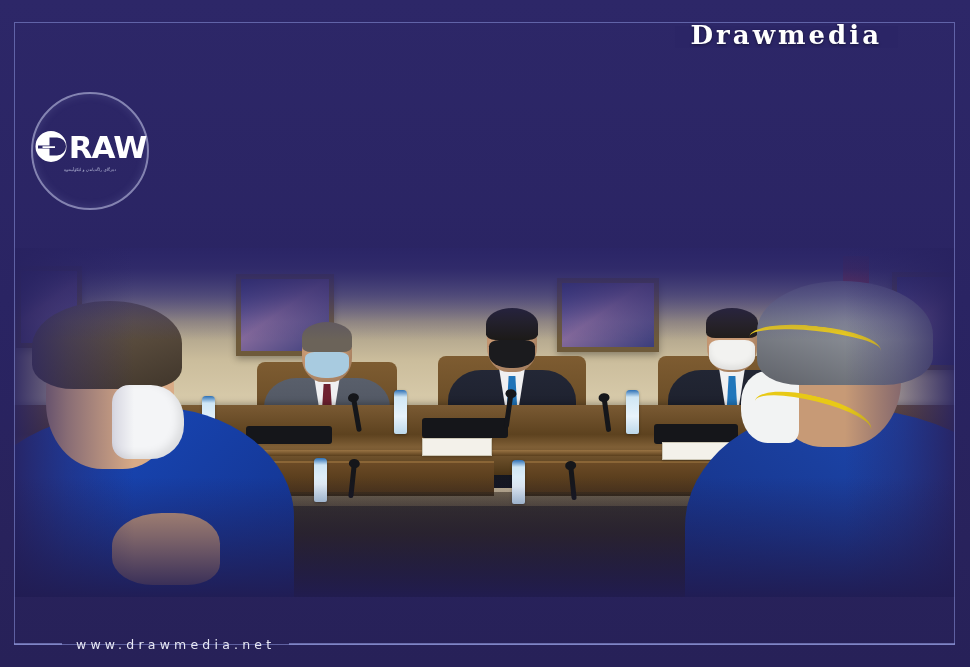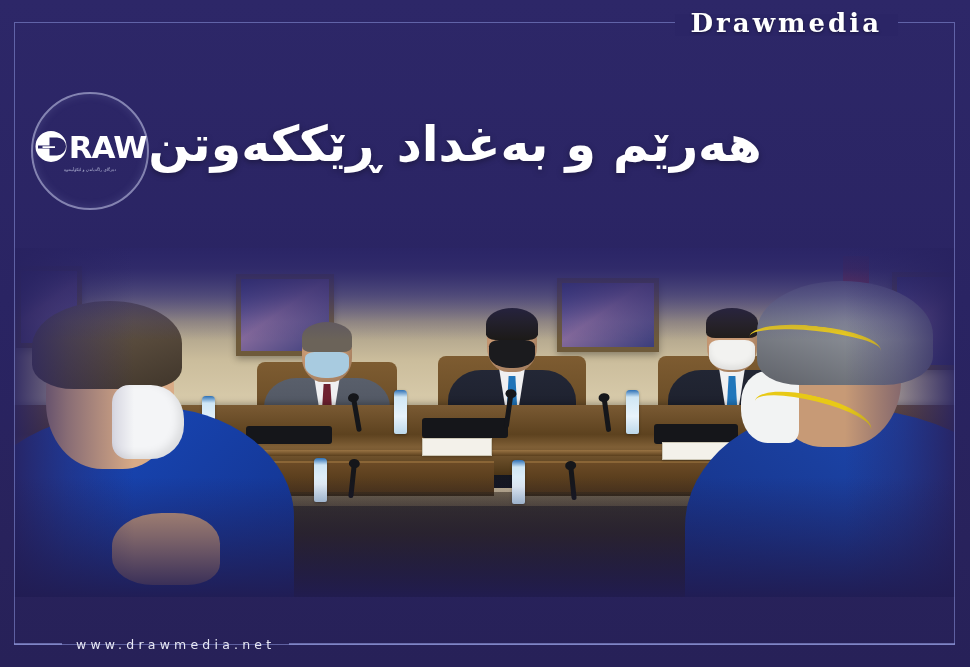--- a/index.html
+++ b/index.html
@@ -39,21 +39,21 @@
     right: 15px;
     bottom: 22px;
     border: 1.5px solid rgba(140, 150, 220, 0.55);
     z-index: 6;
     pointer-events: none;
   }
 
   
   .brand-word {
     position: absolute;
-    top: 8px;
+    top: 20px;
     right: 88px;
     z-index: 8;
     font-family: "DejaVu Serif", "Liberation Serif", serif;
     font-weight: 700;
     font-size: 26px;
     letter-spacing: 3px;
     color: #ffffff;
     text-shadow: 0 1px 3px rgba(0,0,0,.45);
   }
   
@@ -665,21 +665,20 @@
             <path d="M8.5 16.8 L21 16.8 L21 18.6 L8.5 18.6 Z" fill="#ffffff"></path>
           </svg>
         </span>
         <span class="logo-text">RAW</span>
       </span>
       <div class="logo-sub">دەزگای راگەیاندن و لێکۆڵینەوە</div>
     </div>
   </div>
 
   <div class="headline-block">
-    <h1 class="headline">هەرێم و بەغداد ڕێککەوتن</h1>
   </div>
 
   <div class="site-strip">
     <span class="strip-rule lead"></span>
     <span class="site-url">www.drawmedia.net</span>
     <span class="strip-rule tail"></span>
   </div>
 
 </div>
 

